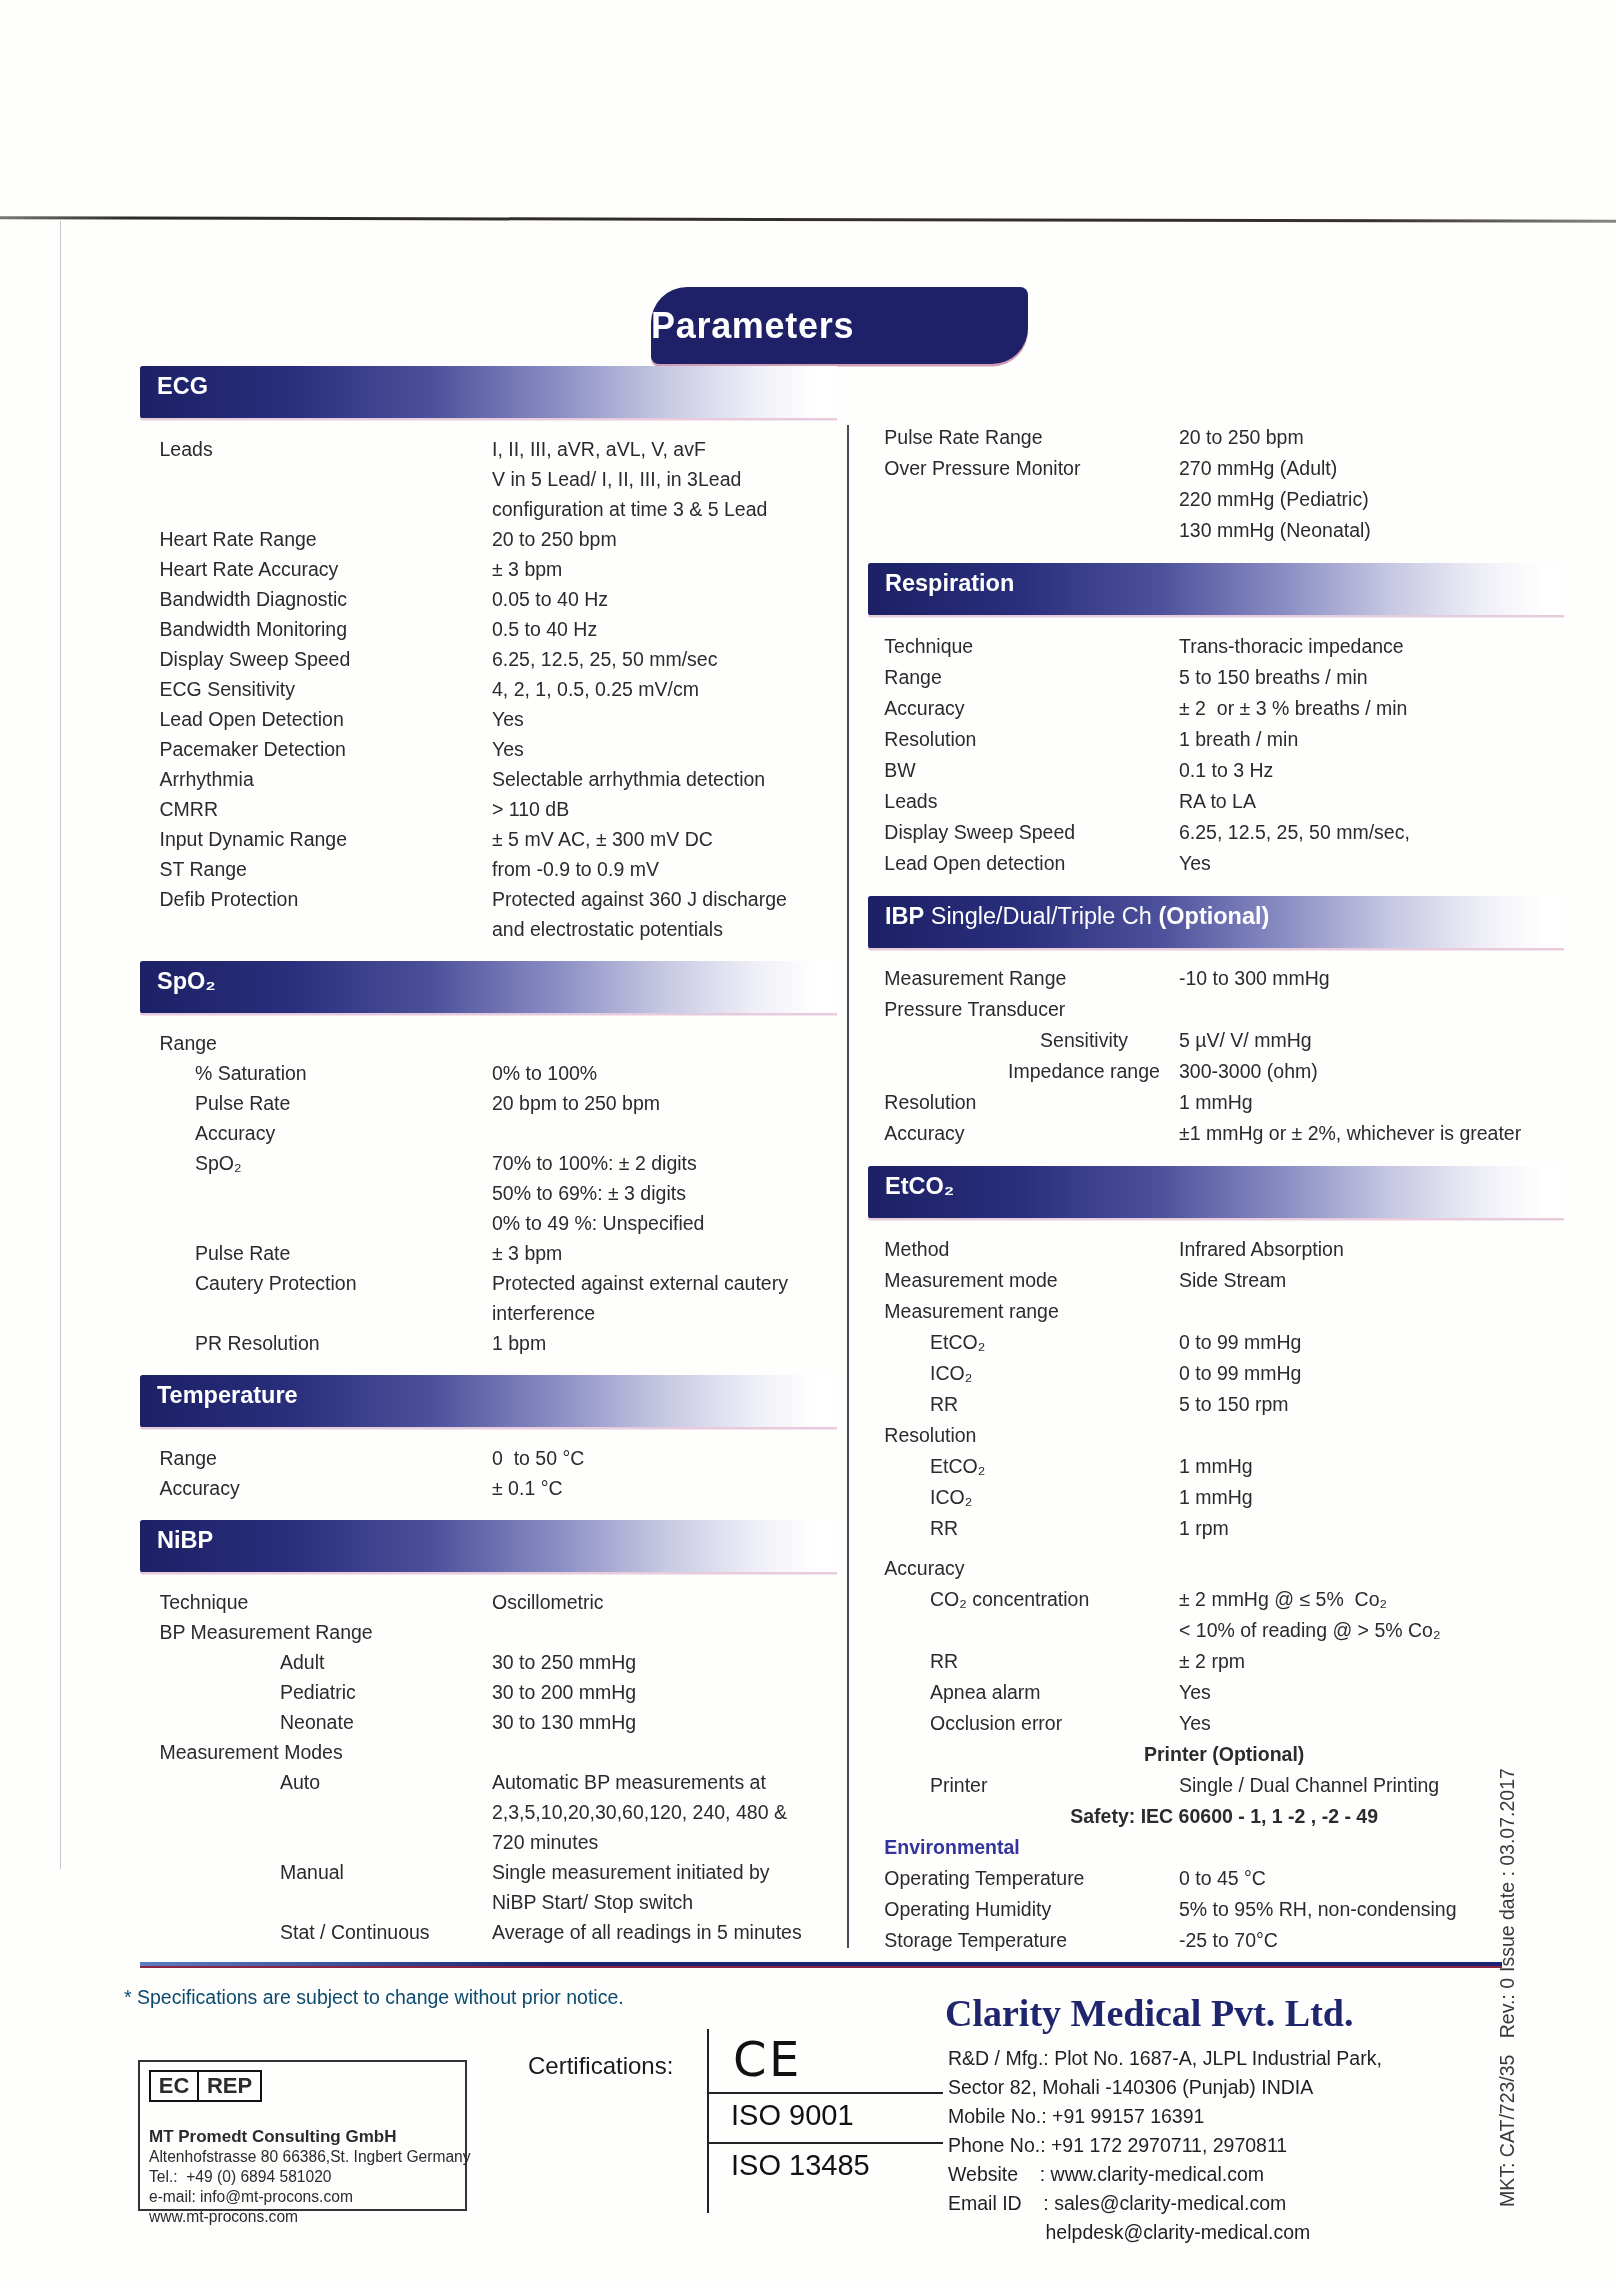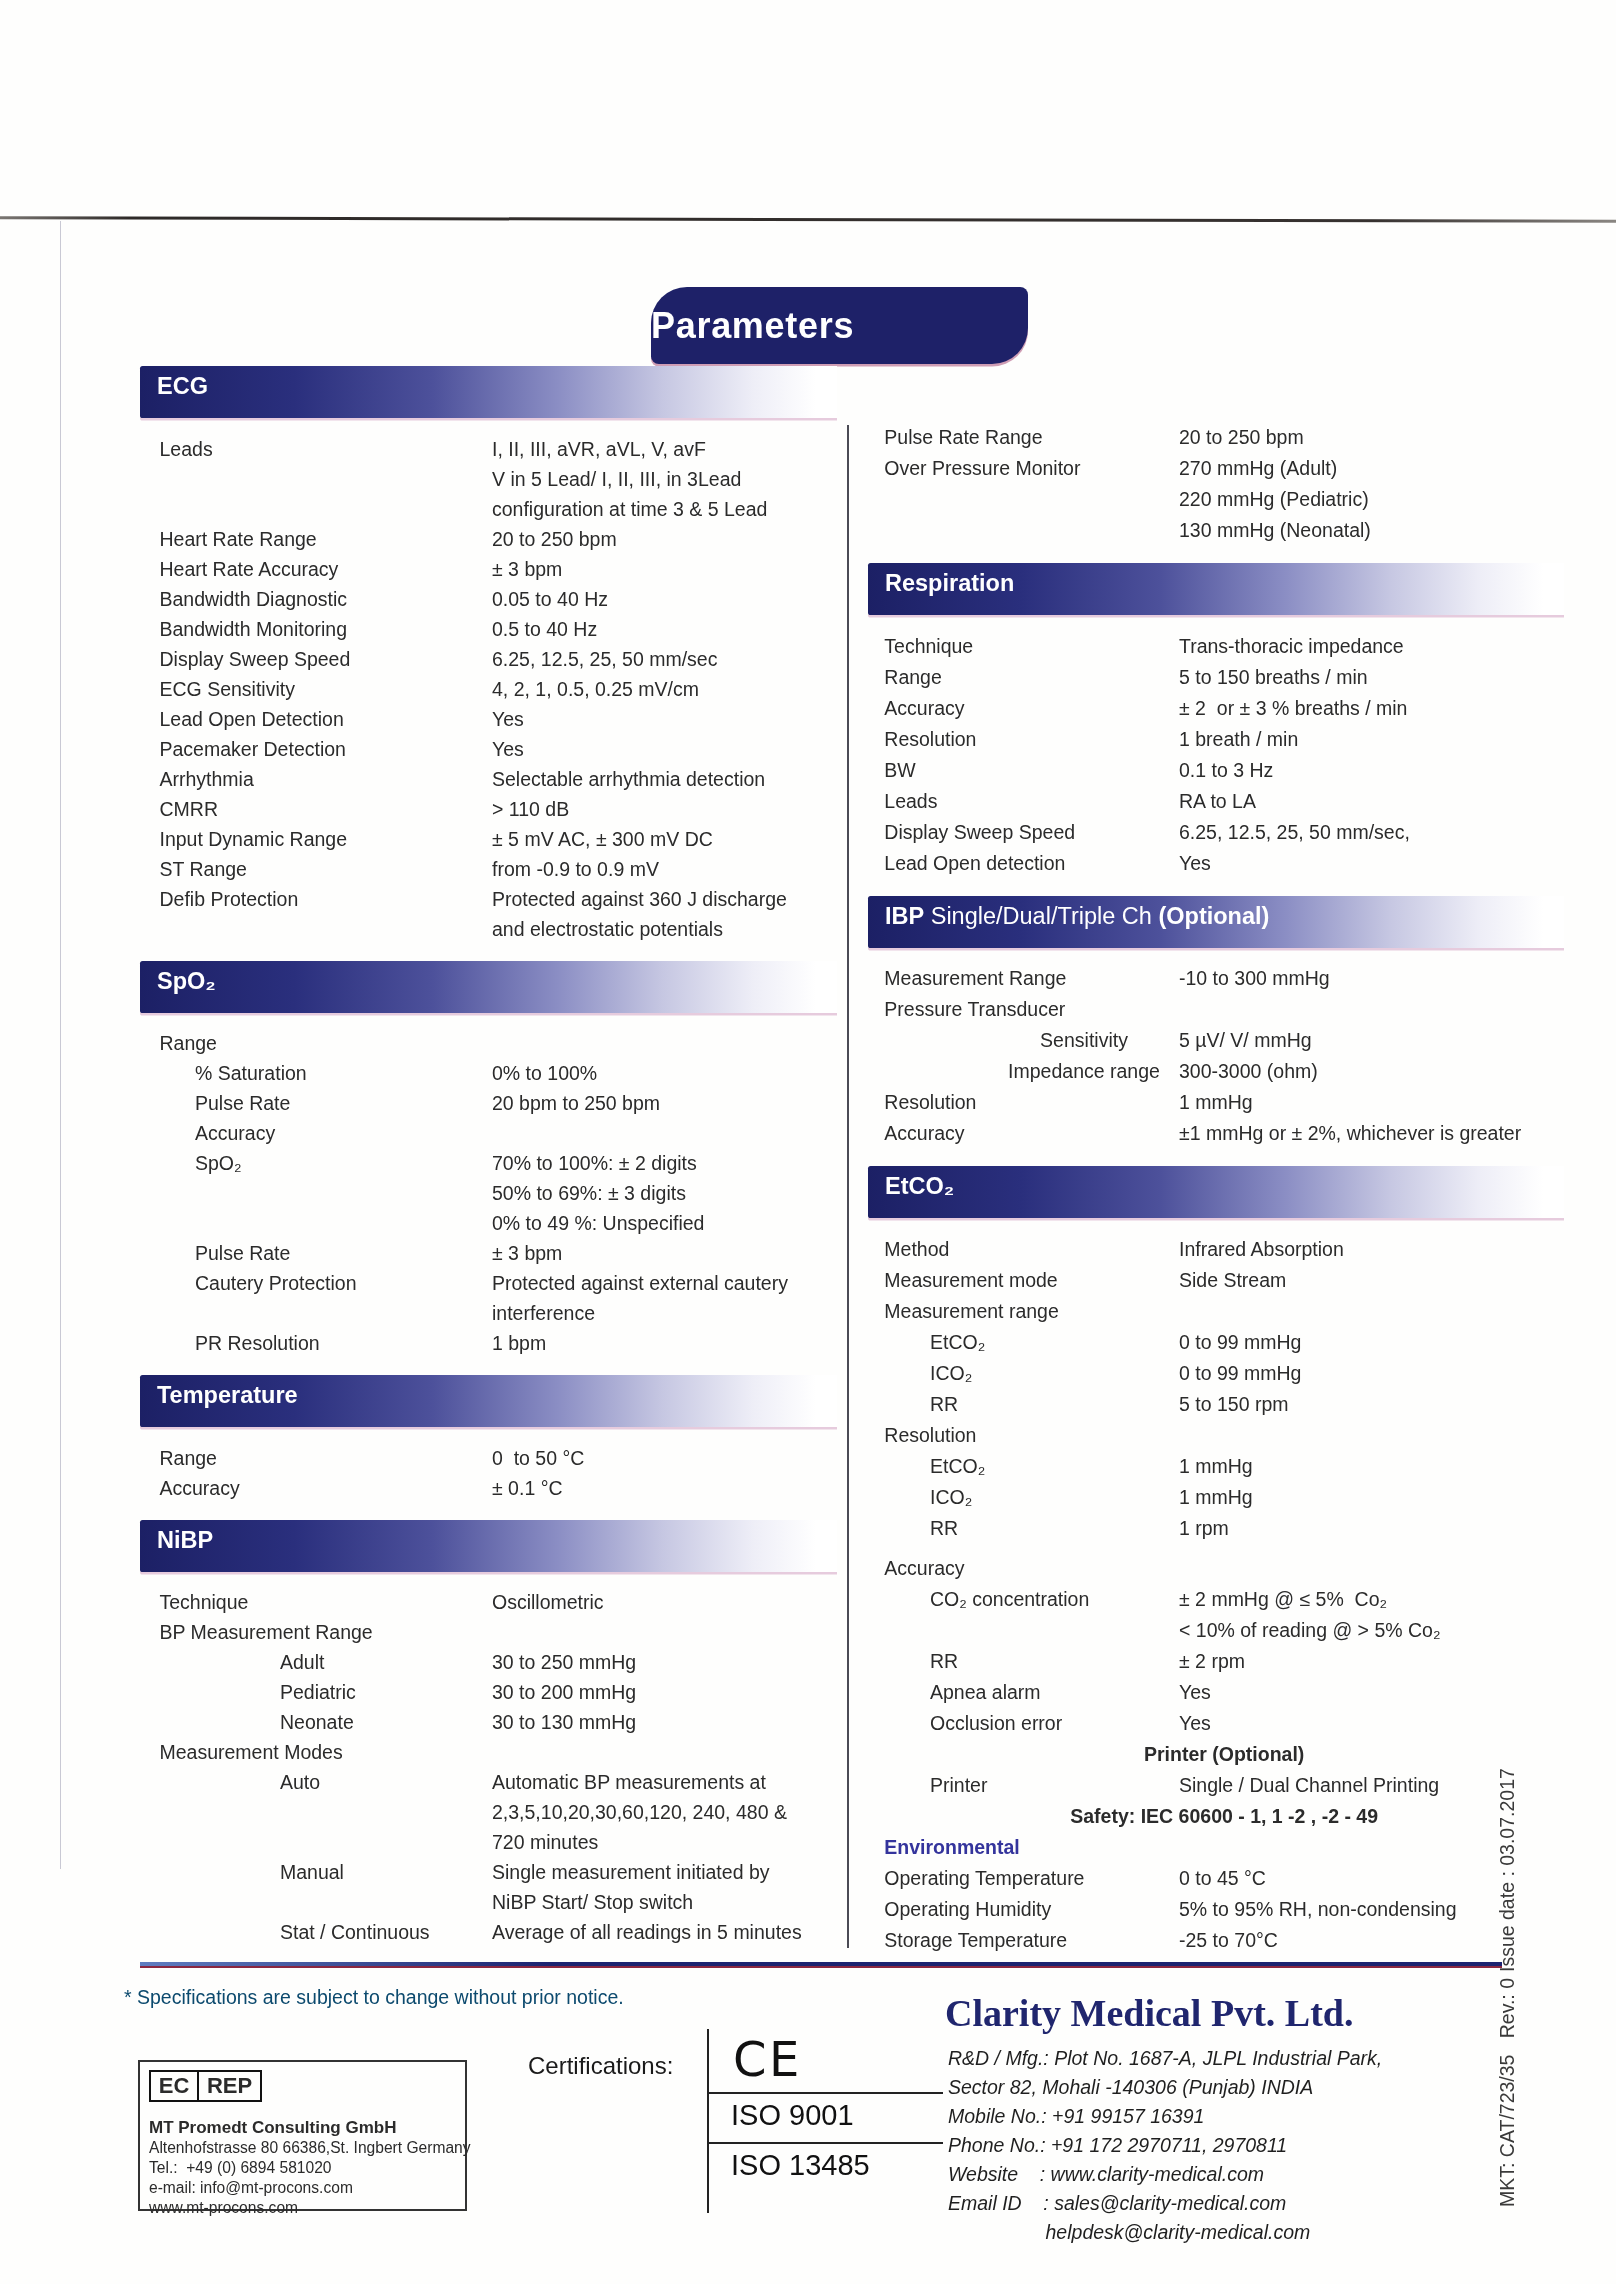--- a/index.html
+++ b/index.html
@@ -43,37 +43,37 @@
   .renv{font-weight:bold;}
   .renv .lbl{color:#34349c;}
   .mt{margin-top:9px;}
   
   .rule{position:absolute;left:140px;top:1962px;width:1362px;height:3.9px;
         background:linear-gradient(90deg,#5f7cc0,#1c2370 30%,#1c2370);}
   .rule:after{content:"";position:absolute;left:0;top:3.9px;width:100%;height:2px;background:#8a2740;}
   .footnote{position:absolute;left:124px;top:1986px;font-size:19.5px;color:#0c4a6e;}
   .ecrep{position:absolute;left:138px;top:2060px;width:329px;height:151px;border:2px solid #333;
          box-sizing:border-box;padding:7.8px 9px;}
-  .ecbadge{display:inline-flex;border:2px solid #111;font-weight:bold;font-size:22px;margin-bottom:15px;}
+  .ecbadge{display:inline-flex;border:2px solid #111;font-weight:bold;font-size:22px;margin-bottom:24px;}
   .ecbadge span{padding:1.3px 7.8px;}
   .ecbadge span:first-child{border-right:2px solid #111;}
   .ecrep .company{font-weight:bold;font-size:17px;line-height:21px;}
   .ecrep .line{font-size:15.6px;line-height:20px;white-space:pre;}
   .certlabel{position:absolute;left:528px;top:2052px;font-size:24px;color:#1a1a1a;}
   .certvline{position:absolute;left:707px;top:2029px;width:2px;height:184px;background:#222;}
   .certsep{position:absolute;left:707px;width:236px;height:2px;background:#222;}
   .sep1{top:2092px;} .sep2{top:2142px;}
   .cemark{position:absolute;left:733px;top:2031px;font-size:48px;font-family:"DejaVu Sans",sans-serif;
           font-weight:400;letter-spacing:2.6px;color:#111;}
   .iso{position:absolute;left:731px;font-size:29px;color:#111;}
   .iso1{top:2099px;} .iso2{top:2149px;}
   .coname{position:absolute;left:945px;top:1991px;font-family:"Liberation Serif","DejaVu Serif",serif;
           font-weight:bold;font-size:38px;color:#20266e;}
   .coaddr{position:absolute;left:948px;top:2044px;font-size:19.5px;line-height:29px;color:#1f1f1f;}
-  .coaddr div{white-space:pre;font-style:italic;}
+  .coaddr div{white-space:pre;}
   
   .vert{position:absolute;transform:rotate(-90deg);transform-origin:left bottom;
         font-size:19.5px;color:#3a3a3a;white-space:pre;}
   .vissue{left:1519px;top:1949px;}
   .vmkt{left:1519px;top:2184px;}
 </style>
 </head>
 <body>
 
 <div class="page">

